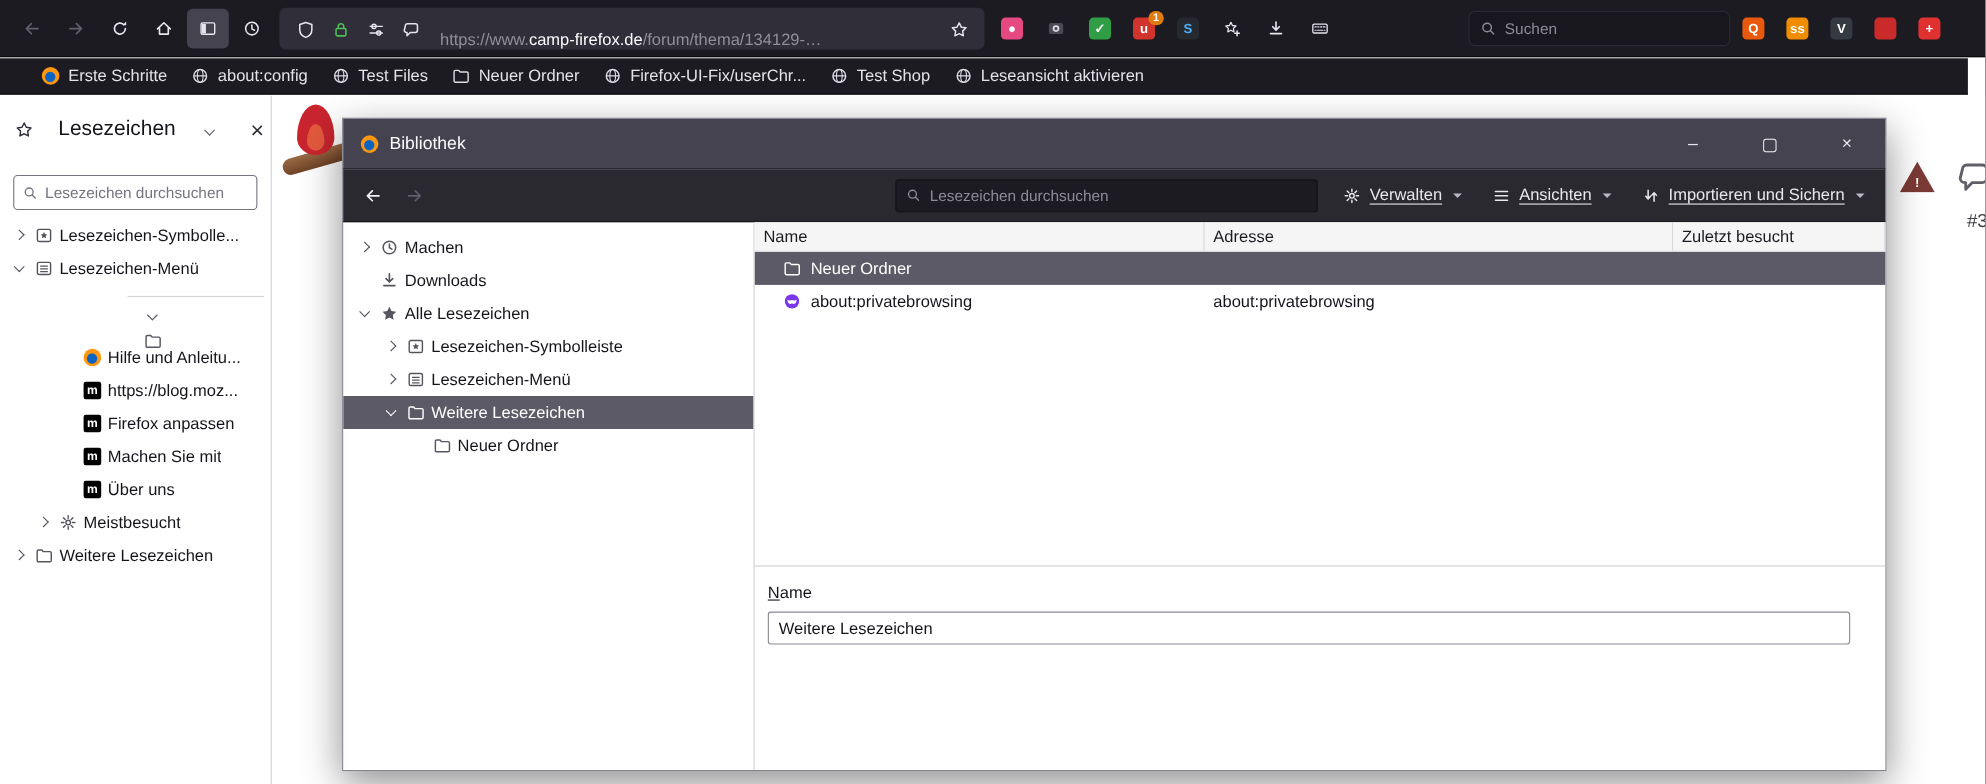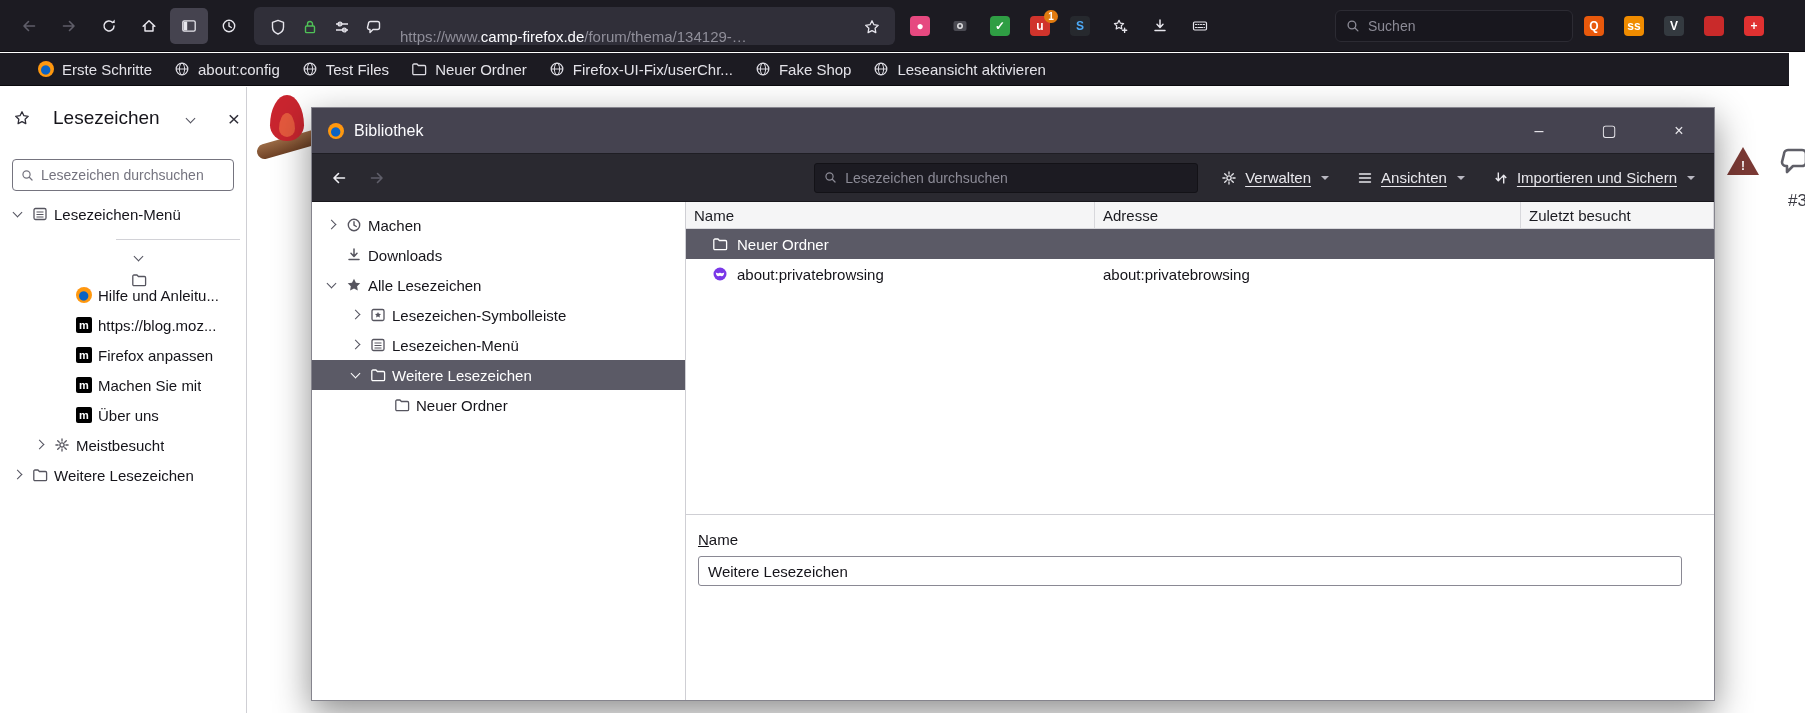--- a/index.html
+++ b/index.html
@@ -348,21 +348,21 @@
         <span class="bm-label">Firefox-UI-Fix/userChr...</span>
       </span>
       <span class="bm-item">
         <span class="ic">
           <svg viewBox="0 0 16 16">
             <circle cx="8" cy="8" r="5.8" fill="none" stroke="currentColor" stroke-width="1.3"></circle>
             <ellipse cx="8" cy="8" rx="2.6" ry="5.8" fill="none" stroke="currentColor" stroke-width="1"></ellipse>
             <path d="M2.3 8h11.4" stroke="currentColor" stroke-width="1"></path>
           </svg>
         </span>
-        <span class="bm-label">Fake Shop</span>
+        <span class="bm-label">Test Shop</span>
       </span>
       <span class="bm-item">
         <span class="ic">
           <svg viewBox="0 0 16 16">
             <circle cx="8" cy="8" r="5.8" fill="none" stroke="currentColor" stroke-width="1.3"></circle>
             <ellipse cx="8" cy="8" rx="2.6" ry="5.8" fill="none" stroke="currentColor" stroke-width="1"></ellipse>
             <path d="M2.3 8h11.4" stroke="currentColor" stroke-width="1"></path>
           </svg>
         </span>
         <span class="bm-label">Leseansicht aktivieren</span>
@@ -398,20 +398,30 @@
       <span class="ic" style="width:13px;height:13px">
           <svg viewBox="0 0 16 16">
             <circle cx="6.8" cy="6.8" r="4.4" fill="none" stroke="currentColor" stroke-width="1.5"></circle>
             <path d="m10.2 10.2 3.4 3.4" stroke="currentColor" stroke-width="1.5" stroke-linecap="round"></path>
           </svg>
         </span>
       <input type="text" placeholder="Lesezeichen durchsuchen" style="">
     </div>
     <div class="tree">
 
+    <div class="tree-row" style="padding-left: 10px;">
+          <span class="exp exp-right"></span>
+          <span class="ic">
+            <svg viewBox="0 0 16 16">
+              <rect x="2" y="2.5" width="12" height="11" rx="1.5" fill="none" stroke="currentColor" stroke-width="1.3"></rect>
+              <path d="M8 4.9 8.9 6.8l2.1.3-1.5 1.4.4 2.1L8 9.6l-1.9 1 .4-2.1L5 7.1l2.1-.3Z" fill="currentColor"></path>
+            </svg>
+          </span>
+          <span class="lbl">Lesezeichen-Symbolle...</span>
+        </div>
         <div class="tree-row" style="padding-left: 10px;">
           <span class="exp exp-down"></span>
           <span class="ic">
             <svg viewBox="0 0 16 16">
               <rect x="2" y="2.5" width="12" height="11" rx="1.5" fill="none" stroke="currentColor" stroke-width="1.3"></rect>
               <path d="M4.5 6h7M4.5 8.5h7M4.5 11h7" stroke="currentColor" stroke-width="1.2"></path>
             </svg>
           </span>
           <span class="lbl">Lesezeichen-Menü</span>
         </div>

